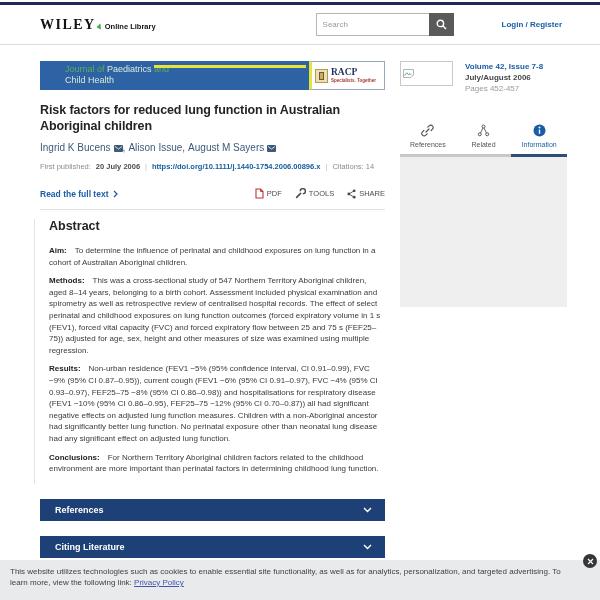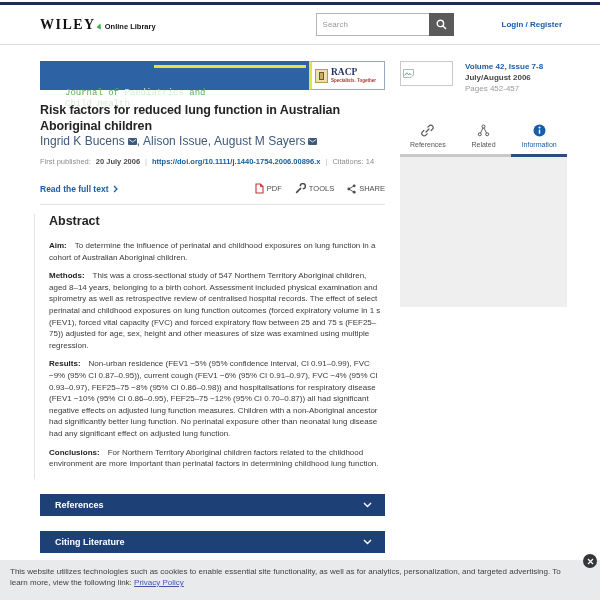--- a/index.html
+++ b/index.html
@@ -26,34 +26,34 @@
   .search-btn { width:25px; background:#5a5a5a; border:1px solid #5a5a5a; display:flex; align-items:center; justify-content:center; cursor:pointer; padding:0; }
   .login { font-size:8px; font-weight:700; color:#1a5da6; margin-left:48px; text-decoration:none; cursor:pointer; white-space:nowrap; }
 
   
   .main { display:flex; padding:16px 0 0 40px; }
   .col-left { width:345px; }
   .col-right { width:167px; margin-left:15px; }
 
   
   .banner { height:29px; background:#2d63a5; display:flex; position:relative; cursor:pointer; }
-  .banner-text { padding:3px 0 0 25px; font-family:Liberation Mono, monospace; font-size:9px; line-height:11px; white-space:nowrap;margin-top:24px; }
+  .banner-text { padding:3px 0 0 25px; font-family:Liberation Sans, sans-serif; font-size:9px; line-height:11px; white-space:nowrap; }
   .bt-green { color:#5aae53; }
   .bt-pale { color:#dcead8; }
   .banner-line { position:absolute; left:114px; right:79px; top:4px; height:3px; background:#e8e23d; }
   .racp-box { margin-left:auto; width:76px; background:#fff; border:1px solid #9aa7c0; border-left:3px solid #e8e23d; display:flex; align-items:center; padding:2px 3px; }
   .racp-crest { width:13px; height:14px; border:1px solid #b59a4d; background:#ecdfb4; position:relative; flex:none; }
   .racp-crest::after { content:""; position:absolute; left:3px; top:2px; right:3px; bottom:2px; border:1px solid #6d5a2a; background:#c9ad62; }
   .racp-words { margin-left:3px; display:flex; flex-direction:column; }
   .racp-name { font-family:"Liberation Serif", serif; font-weight:700; font-size:9.5px; line-height:9px; color:#1c2f5e; }
   .racp-tag { font-size:4.5px; font-weight:700; color:#a63a32; margin-top:1px; }
 
   
   .title { font-size:12.5px; font-weight:700; color:#242424; line-height:16px; margin:12px 0 0; letter-spacing:-0.1px; }
-  .authors { font-size:12px; color:#3d5a7a; display:flex; align-items:center;text-align:right; }
+  .authors { margin-top:8px; font-size:10px; color:#3d5a7a; display:flex; align-items:center;text-align:right; }
   .authors a { color:#3d5a7a; text-decoration:none; cursor:pointer; }
   .email-icon { margin:1px 0 0 3px; flex:none; }
   .sep { margin-right:3px; }
   .pubrow { margin-top:9px; font-size:7.5px; color:#8c8c8c; display:flex; align-items:center; gap:5px; white-space:nowrap; }
   .pub-date { color:#4c4c4c; font-weight:700; }
   .pipe { color:#c0c0c0; }
   .doi { color:#135d9e; font-weight:700; text-decoration:none; cursor:pointer; }
   .citations { color:#8c8c8c; text-decoration:none; cursor:pointer; }
 
   .readrow { display:flex; align-items:center; margin-top:17px; padding-bottom:10px; border-bottom:1px solid #e2e2e2; }

